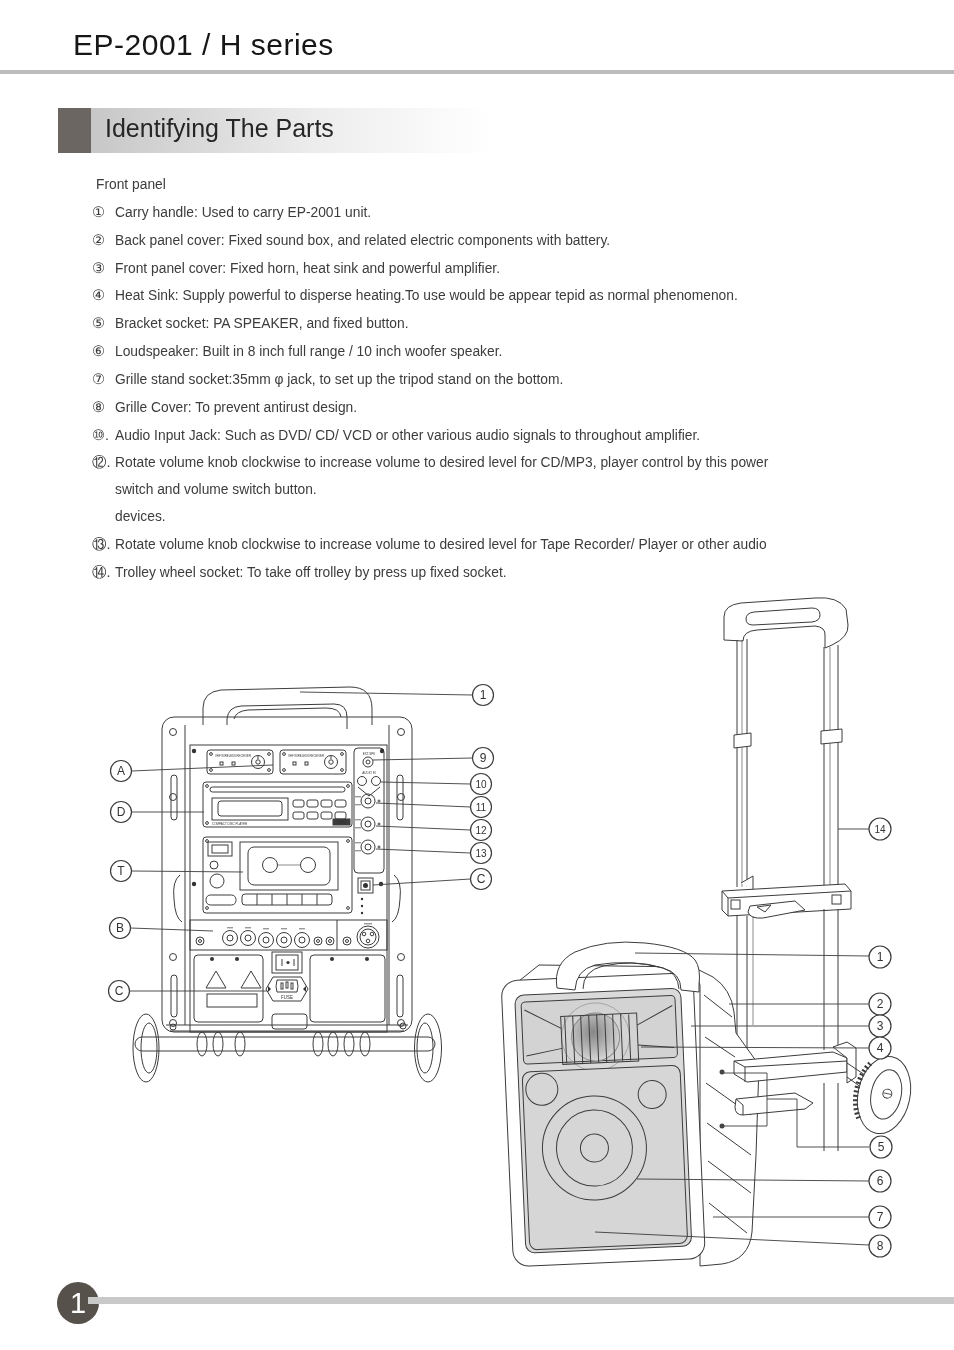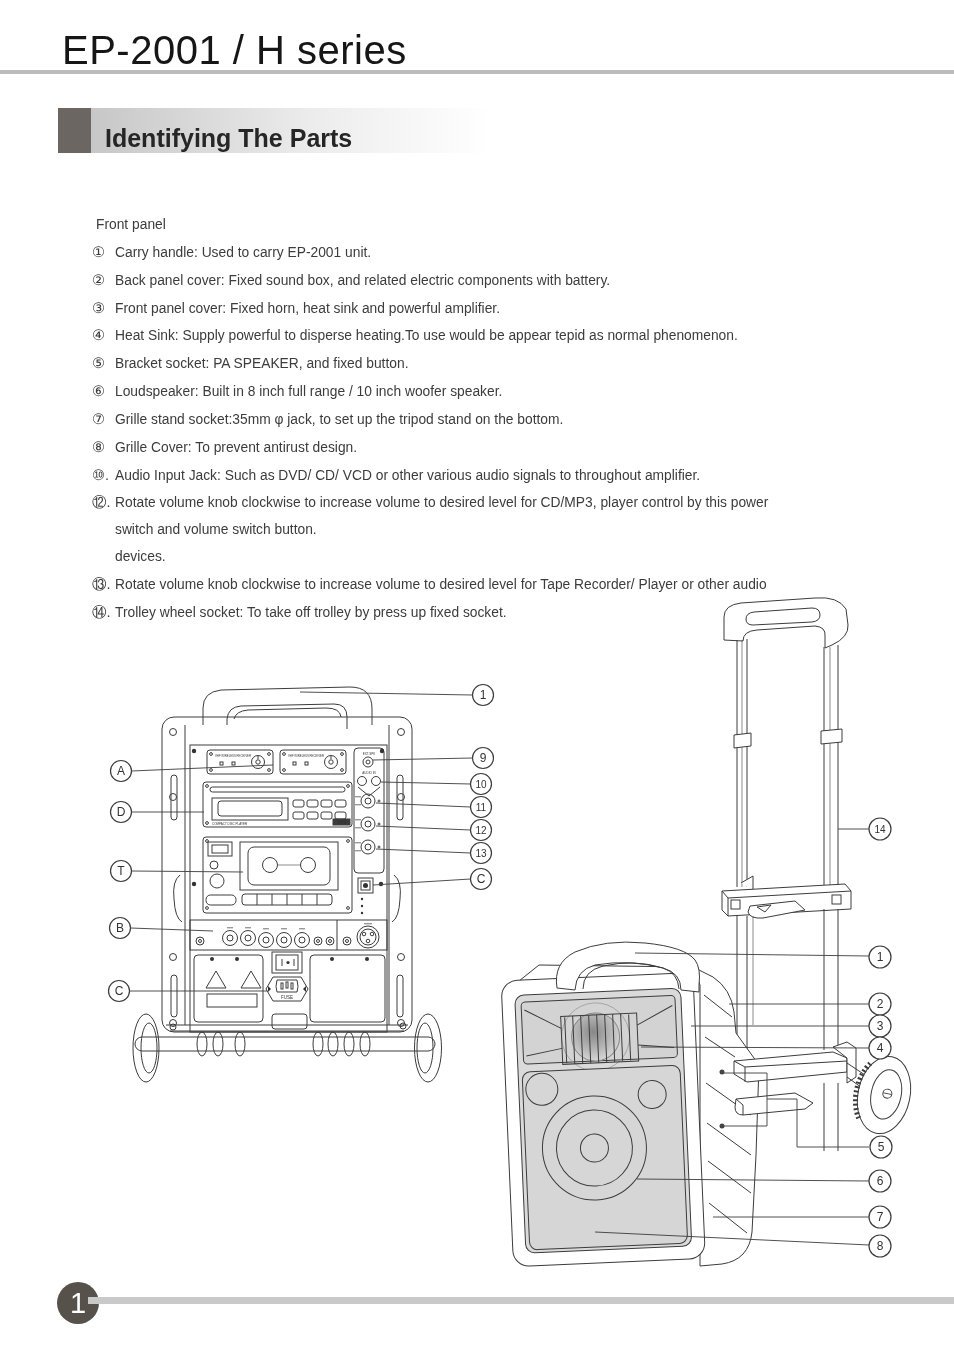--- a/index.html
+++ b/index.html
@@ -1,26 +1,26 @@
 <!DOCTYPE html>
 <html><head>
 <meta charset="utf-8">
 <style>
   html,body{margin:0;padding:0;background:#ffffff;}
   .page{position:relative;width:954px;height:1350px;background:#fff;overflow:hidden;
         font-family:"Liberation Sans",sans-serif;color:#3a3a3a;}
-  .title{position:absolute;left:62px;top:28px;font-size:40px;color:#161616;letter-spacing:.5px;}
+  .title{position:absolute;left:73px;top:28px;font-size:30px;color:#161616;letter-spacing:.5px;}
   .top-rule{position:absolute;left:0;top:70px;width:954px;height:4px;background:#bcbcbc;}
   .banner{position:absolute;left:58px;top:108px;width:432px;height:45px;}
   .banner .sq{position:absolute;left:0;top:0;width:33px;height:45px;background:#6b6662;}
   .banner .grad{position:absolute;left:33px;top:0;width:399px;height:45px;
                 background:linear-gradient(90deg,#c7c7c7 0%,#ececec 55%,#ffffff 100%);}
-  .banner .txt{position:absolute;left:47px;top:16px;font-size:25px;color:#262626;font-weight:bold;}
+  .banner .txt{position:absolute;left:47px;top:6px;font-size:25px;color:#262626;}
   .list{position:absolute;left:92px;top:172px;width:830px;font-size:13.8px;line-height:26.85px;
-        white-space:nowrap;color:#3c3c3c;margin-top:40px;}
+        white-space:nowrap;color:#3c3c3c;}
   .list .intro{padding-left:4px;}
   .li .mk{display:inline-block;width:23px;font-size:14.5px;}
   .footer-circle{position:absolute;left:57px;top:1282px;width:42px;height:42px;border-radius:50%;
         background:#57514c;color:#fff;text-align:center;line-height:42px;font-size:29px;font-weight:300;}
   .footer-rule{position:absolute;left:88px;top:1297px;width:866px;height:7px;background:#c9c9c9;}
   svg{position:absolute;}
   #fp-svg{left:100px;top:675px;}
   #tr-svg{left:495px;top:595px;}
   svg text{font-family:"Liberation Sans",sans-serif;fill:#333;}
   .callout-txt{font-size:12px;}

